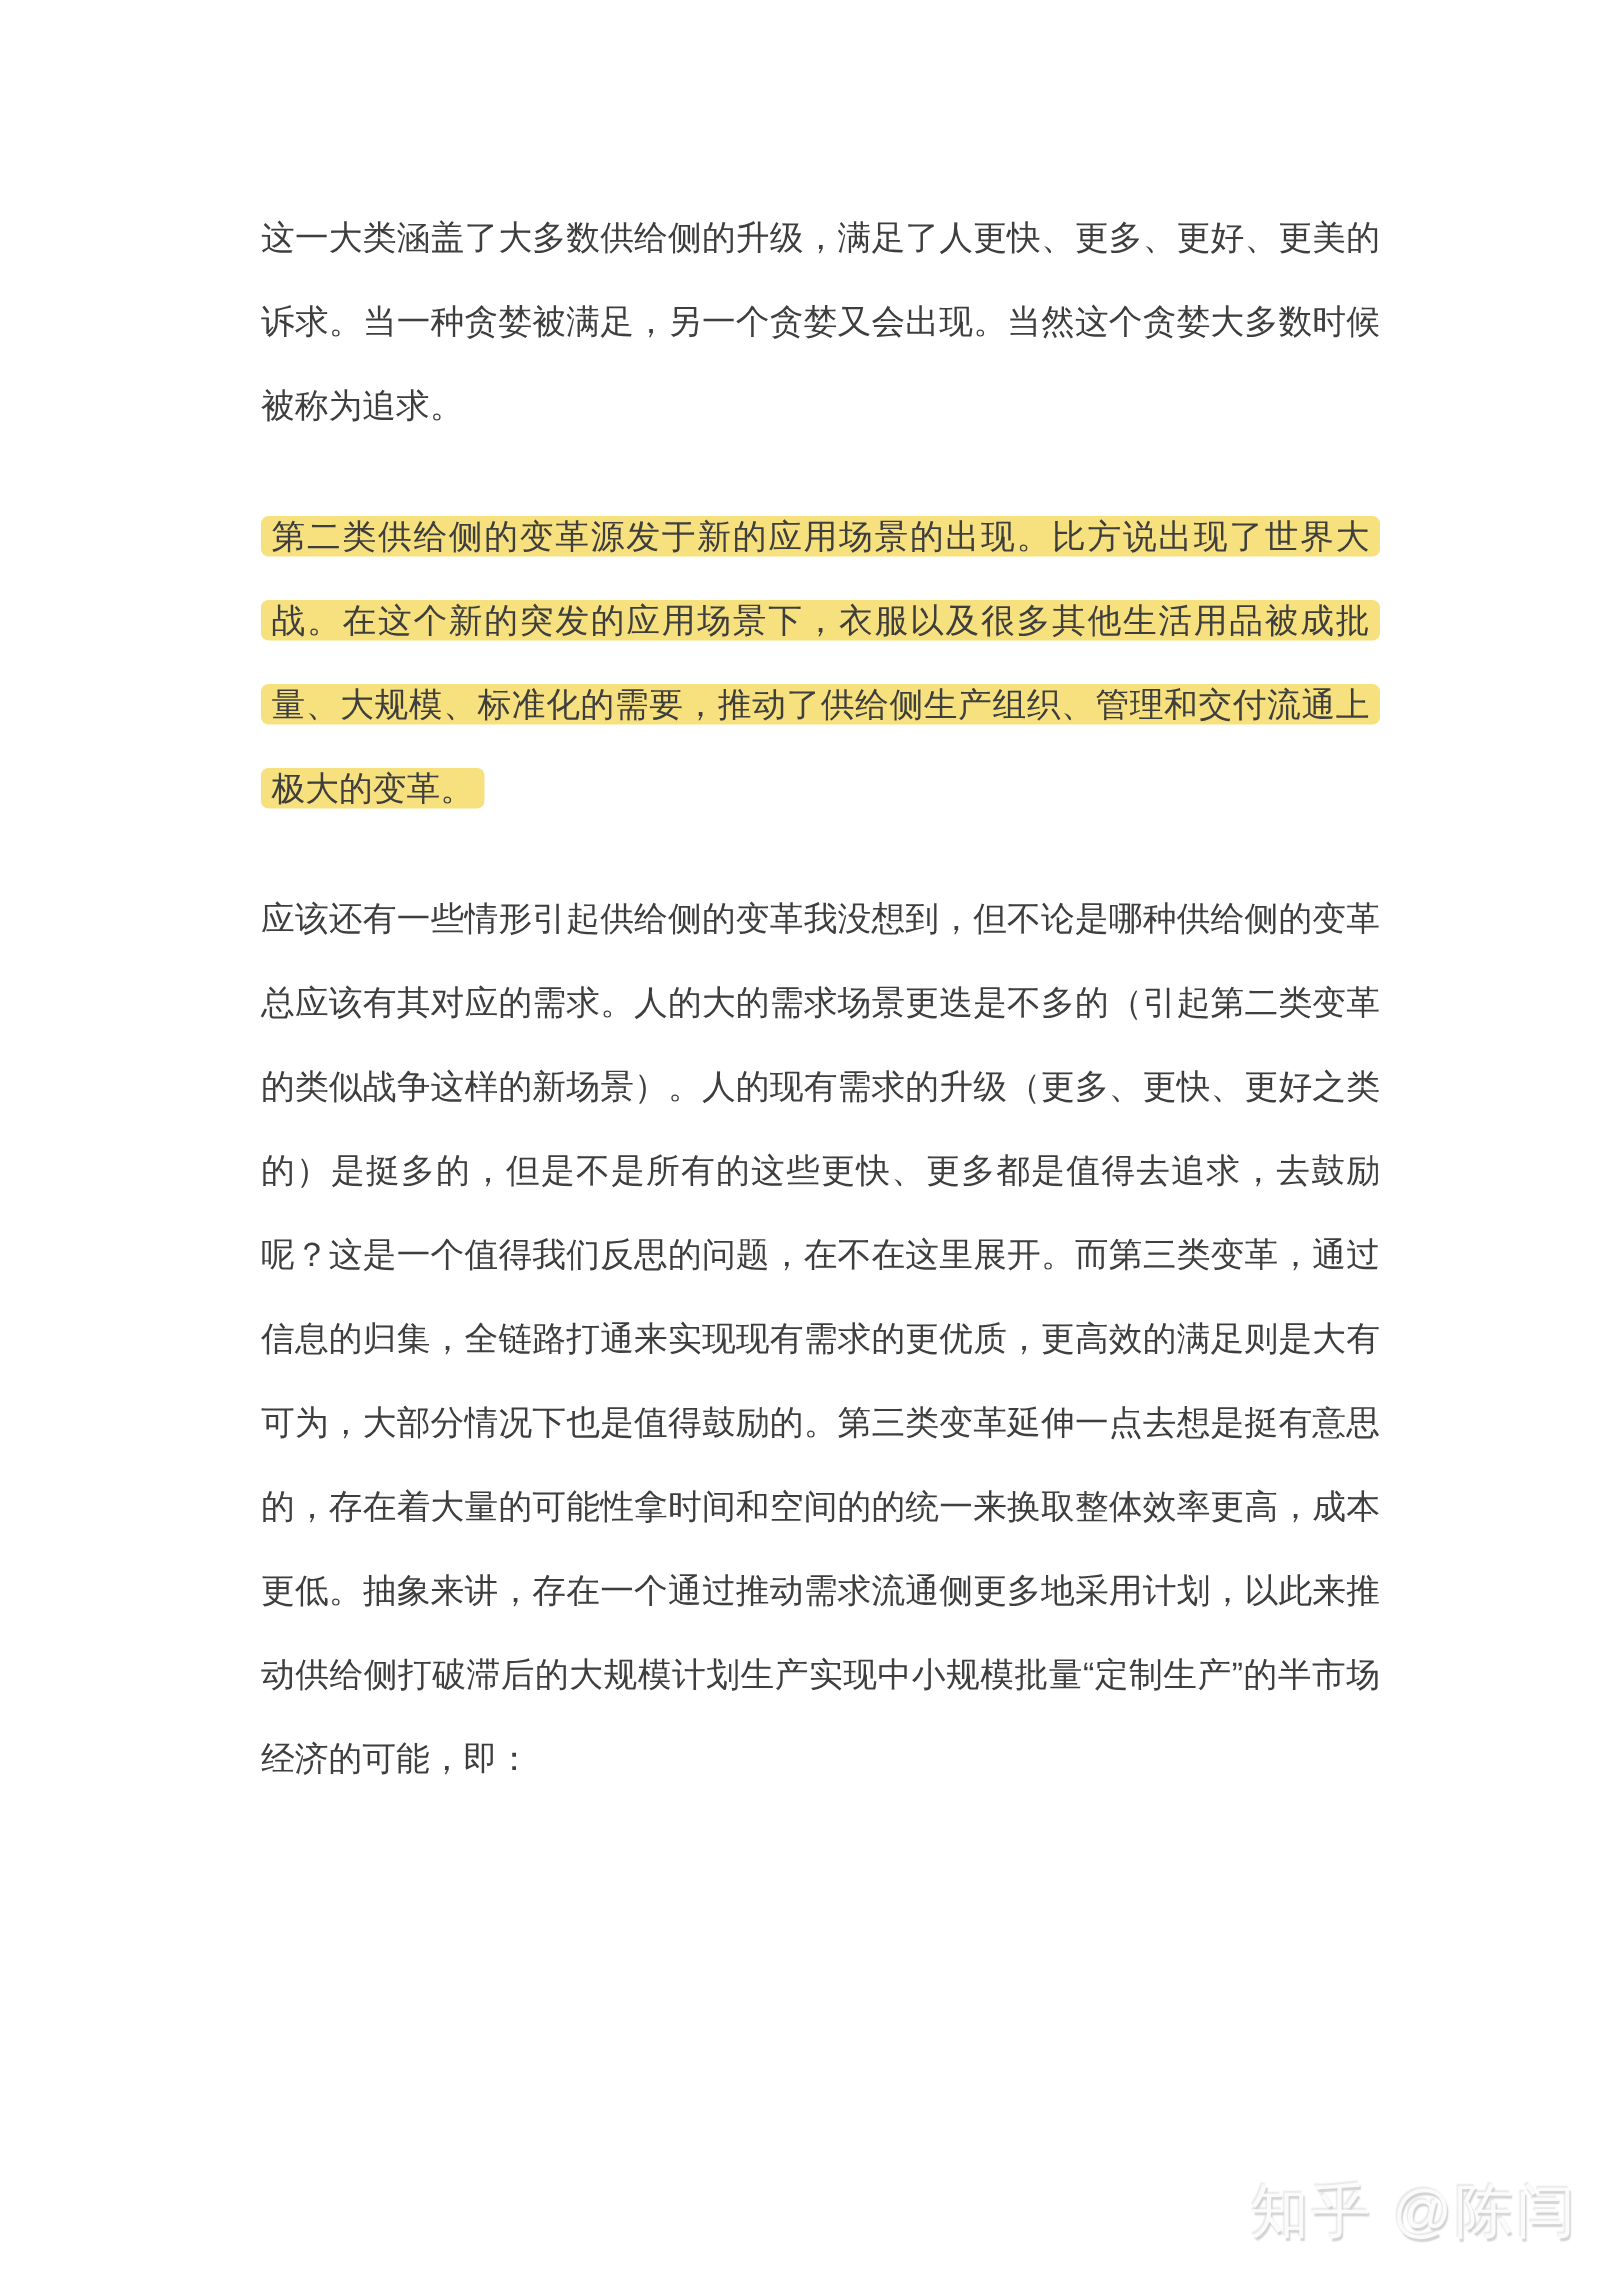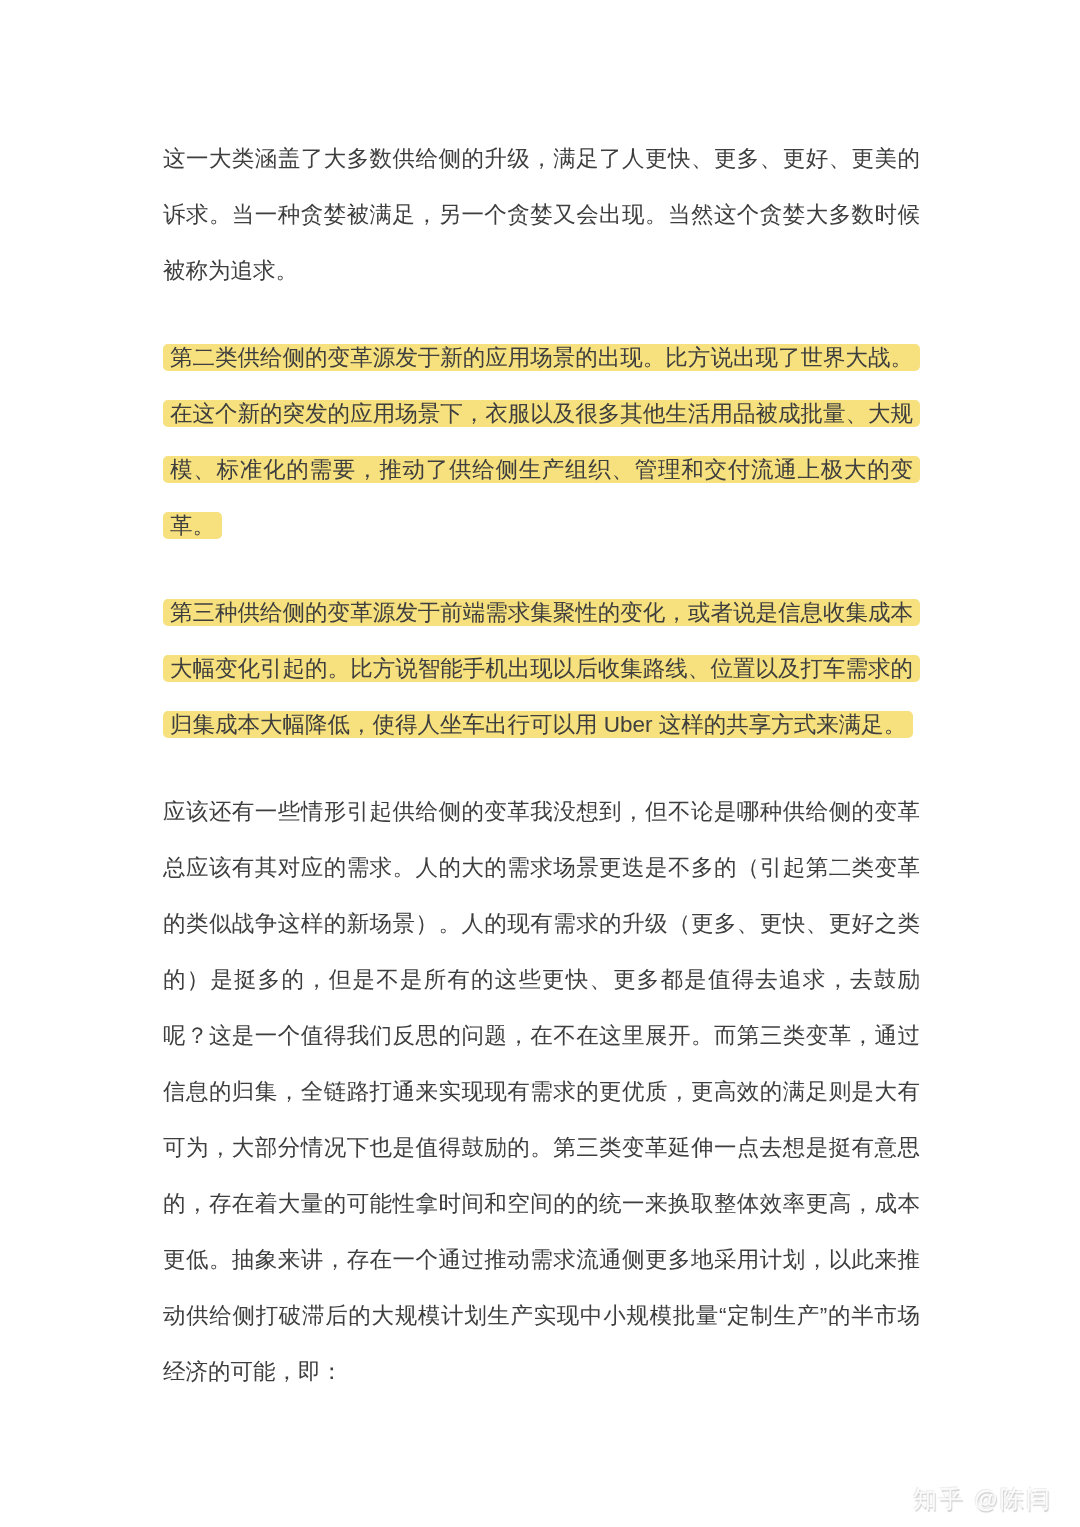--- a/index.html
+++ b/index.html
@@ -20,47 +20,46 @@
     left: 163px;
     top: 131px;
     width: 757px;
     font-size: 22.5px;
     line-height: 56px;
     color: var(--text-color, #3e3e3e);
     text-align: justify;
     text-justify: inter-ideograph;
   }
   .content p {
-    margin: 0 0 31px 0;
+    margin: 0 0 31px 11px;
   }
   .content mark {
     background: var(--highlight-color, #f6e17e);
     color: inherit;
     padding: 1px 7px;
     border-radius: 5px;
     -webkit-box-decoration-break: clone;
     box-decoration-break: clone;
   }
   .watermark {
     position: absolute;
     right: 28px;
-    bottom: 12px;
-    font-size: 24px;
+    bottom: 26px;
+    font-size: 39px;
     letter-spacing: 2px;
     color: #fbfbfb;
     text-shadow: 1px 2px 1px #d2d2d2, -1px -1px 1px #e9e9e9;
     white-space: nowrap;
     user-select: none;
     text-align: center;
   }
 </style>
 </head>
 <body>
 
 <div class="page">
   <div class="content" id="article">
       <p>这一大类涵盖了大多数供给侧的升级，满足了人更快、更多、更好、更美的诉求。当一种贪婪被满足，另一个贪婪又会出现。当然这个贪婪大多数时候被称为追求。</p>
       <p><mark>第二类供给侧的变革源发于新的应用场景的出现。比方说出现了世界大战。在这个新的突发的应用场景下，衣服以及很多其他生活用品被成批量、大规模、标准化的需要，推动了供给侧生产组织、管理和交付流通上极大的变革。</mark></p>
-      <p><mark>第三种供给侧的变革源发于前端需求集聚性的变化，或者说是信息收集成本大幅变化引起的。比方说智能手机出现以后收集路线、位置以及打车需求的归集成本大幅降低，使得人坐车出行可以用 Uber 这样的共享方式来满足。</mark></p>
       <p>应该还有一些情形引起供给侧的变革我没想到，但不论是哪种供给侧的变革总应该有其对应的需求。人的大的需求场景更迭是不多的（引起第二类变革的类似战争这样的新场景）。人的现有需求的升级（更多、更快、更好之类的）是挺多的，但是不是所有的这些更快、更多都是值得去追求，去鼓励呢？这是一个值得我们反思的问题，在不在这里展开。而第三类变革，通过信息的归集，全链路打通来实现现有需求的更优质，更高效的满足则是大有可为，大部分情况下也是值得鼓励的。第三类变革延伸一点去想是挺有意思的，存在着大量的可能性拿时间和空间的的统一来换取整体效率更高，成本更低。抽象来讲，存在一个通过推动需求流通侧更多地采用计划，以此来推动供给侧打破滞后的大规模计划生产实现中小规模批量“定制生产”的半市场经济的可能，即：</p>
     </div>
   <div class="watermark">知乎 @陈闫</div>
 </div>
 
 </body></html>

